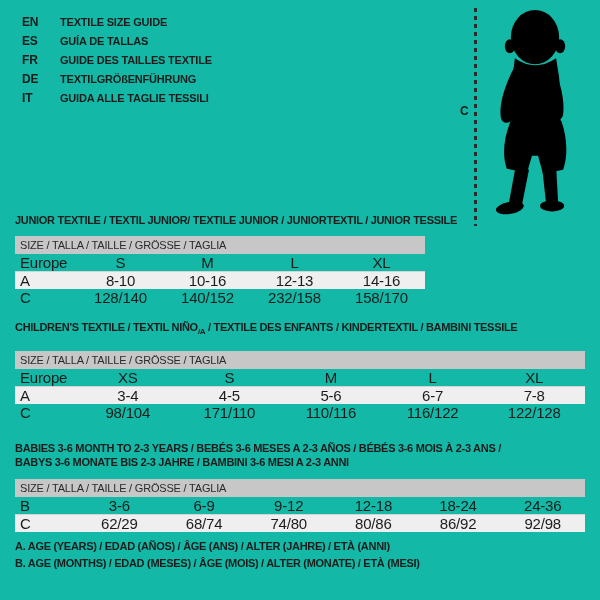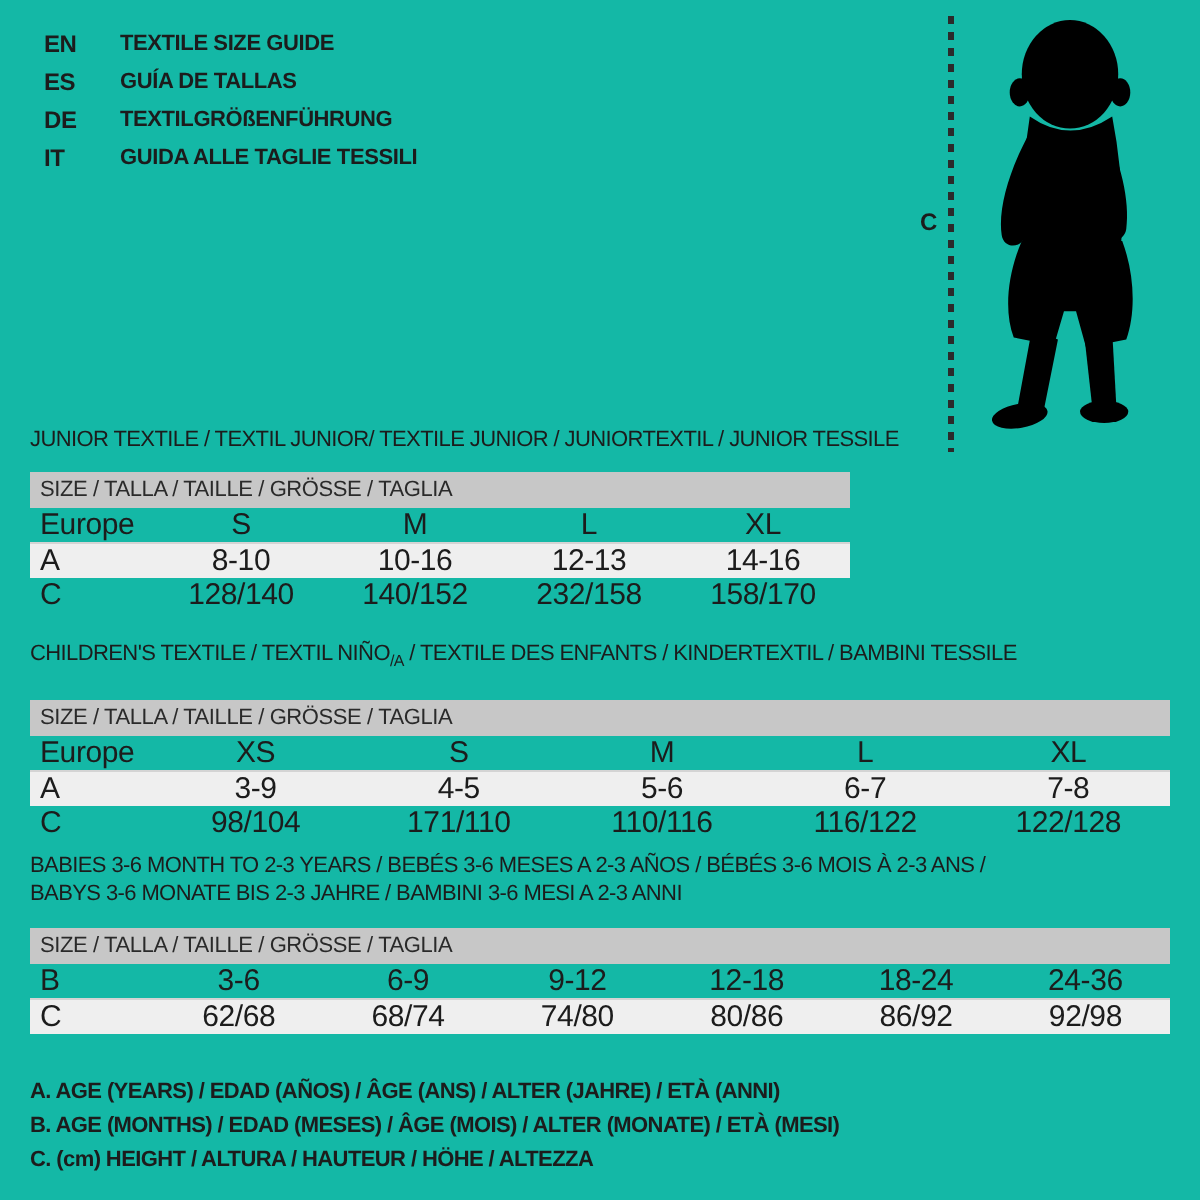--- a/index.html
+++ b/index.html
@@ -19,25 +19,25 @@
   .figure { position:absolute; left:450px; top:6px; width:145px; height:224px; }
   .c-label { position:absolute; left:10px; top:98px; font-size:12px; font-weight:bold; }
   .dash-line {
     position:absolute; left:24px; top:2px; width:3px; height:218px;
     background:repeating-linear-gradient(180deg,#2b2b2b 0 4px,transparent 4px 8px);
   }
   .baby-svg { position:absolute; left:34px; top:2px; width:102px; height:216px; }
 
   
   .tbl { position:absolute; left:15px; }
-  .tbl-title { font-size:11px; font-weight:normal; letter-spacing:-0.3px; white-space:nowrap; }
+  .tbl-title { font-size:11px; font-weight:bold; letter-spacing:-0.3px; white-space:nowrap; }
   .tbl-title sub { font-size:8px; }
   .t1 { top:214px; width:410px; }
   .t2 { top:321px; width:570px; }
-  .t3 { top:427px; width:570px; }
+  .t3 { top:442px; width:570px; }
   .t1 .tbl-title { margin-bottom:10px; }
   .t2 .tbl-title { margin-bottom:15px; }
   .t3 .title-block { margin-bottom:11px; }
   .t3 .tbl-title { margin-bottom:2px; }
   .band {
     height:18px; background:#c7c7c7; display:flex; align-items:center;
     padding-left:5px; font-size:11px; letter-spacing:-0.2px; color:#2a2a2a;
   }
   .trow { display:flex; height:17.5px; align-items:center; font-size:15px; letter-spacing:-0.2px; }
   .trow.first { border-bottom:1px solid #d4d4d4; }
@@ -55,20 +55,24 @@
 <div class="page">
 
   <div class="lang-list">
     <div class="lang-row">
       <span class="lang-code">EN</span>
       <span class="lang-title">TEXTILE SIZE GUIDE</span>
     </div>
     <div class="lang-row">
       <span class="lang-code">ES</span>
       <span class="lang-title">GUÍA DE TALLAS</span>
+    </div>
+    <div class="lang-row">
+      <span class="lang-code">FR</span>
+      <span class="lang-title">GUIDE DES TAILLES TEXTILE</span>
     </div>
     <div class="lang-row">
       <span class="lang-code">DE</span>
       <span class="lang-title">TEXTILGRÖßENFÜHRUNG</span>
     </div>
     <div class="lang-row">
       <span class="lang-code">IT</span>
       <span class="lang-title">GUIDA ALLE TAGLIE TESSILI</span>
     </div>
   </div>
@@ -125,21 +129,21 @@
     <div class="trow first">
       <span class="tlabel">Europe</span>
       <span class="tcell">XS</span>
       <span class="tcell">S</span>
       <span class="tcell">M</span>
       <span class="tcell">L</span>
       <span class="tcell">XL</span>
     </div>
     <div class="trow shade">
       <span class="tlabel">A</span>
-      <span class="tcell">3-9</span>
+      <span class="tcell">3-4</span>
       <span class="tcell">4-5</span>
       <span class="tcell">5-6</span>
       <span class="tcell">6-7</span>
       <span class="tcell">7-8</span>
     </div>
     <div class="trow">
       <span class="tlabel">C</span>
       <span class="tcell">98/104</span>
       <span class="tcell">171/110</span>
       <span class="tcell">110/116</span>
@@ -158,28 +162,27 @@
       <span class="tlabel">B</span>
       <span class="tcell">3-6</span>
       <span class="tcell">6-9</span>
       <span class="tcell">9-12</span>
       <span class="tcell">12-18</span>
       <span class="tcell">18-24</span>
       <span class="tcell">24-36</span>
     </div>
     <div class="trow shade">
       <span class="tlabel">C</span>
-      <span class="tcell">62/68</span>
+      <span class="tcell">62/29</span>
       <span class="tcell">68/74</span>
       <span class="tcell">74/80</span>
       <span class="tcell">80/86</span>
       <span class="tcell">86/92</span>
       <span class="tcell">92/98</span>
     </div>
   </section>
 
   <div class="footnotes">
     <div class="footnote">A. AGE (YEARS) / EDAD (AÑOS) / ÂGE (ANS) / ALTER (JAHRE) / ETÀ (ANNI)</div>
     <div class="footnote">B. AGE (MONTHS) / EDAD (MESES) / ÂGE (MOIS) / ALTER (MONATE) / ETÀ (MESI)</div>
-    <div class="footnote">C. (cm) HEIGHT / ALTURA / HAUTEUR / HÖHE / ALTEZZA</div>
   </div>
 
 </div>
 
 </body></html>

